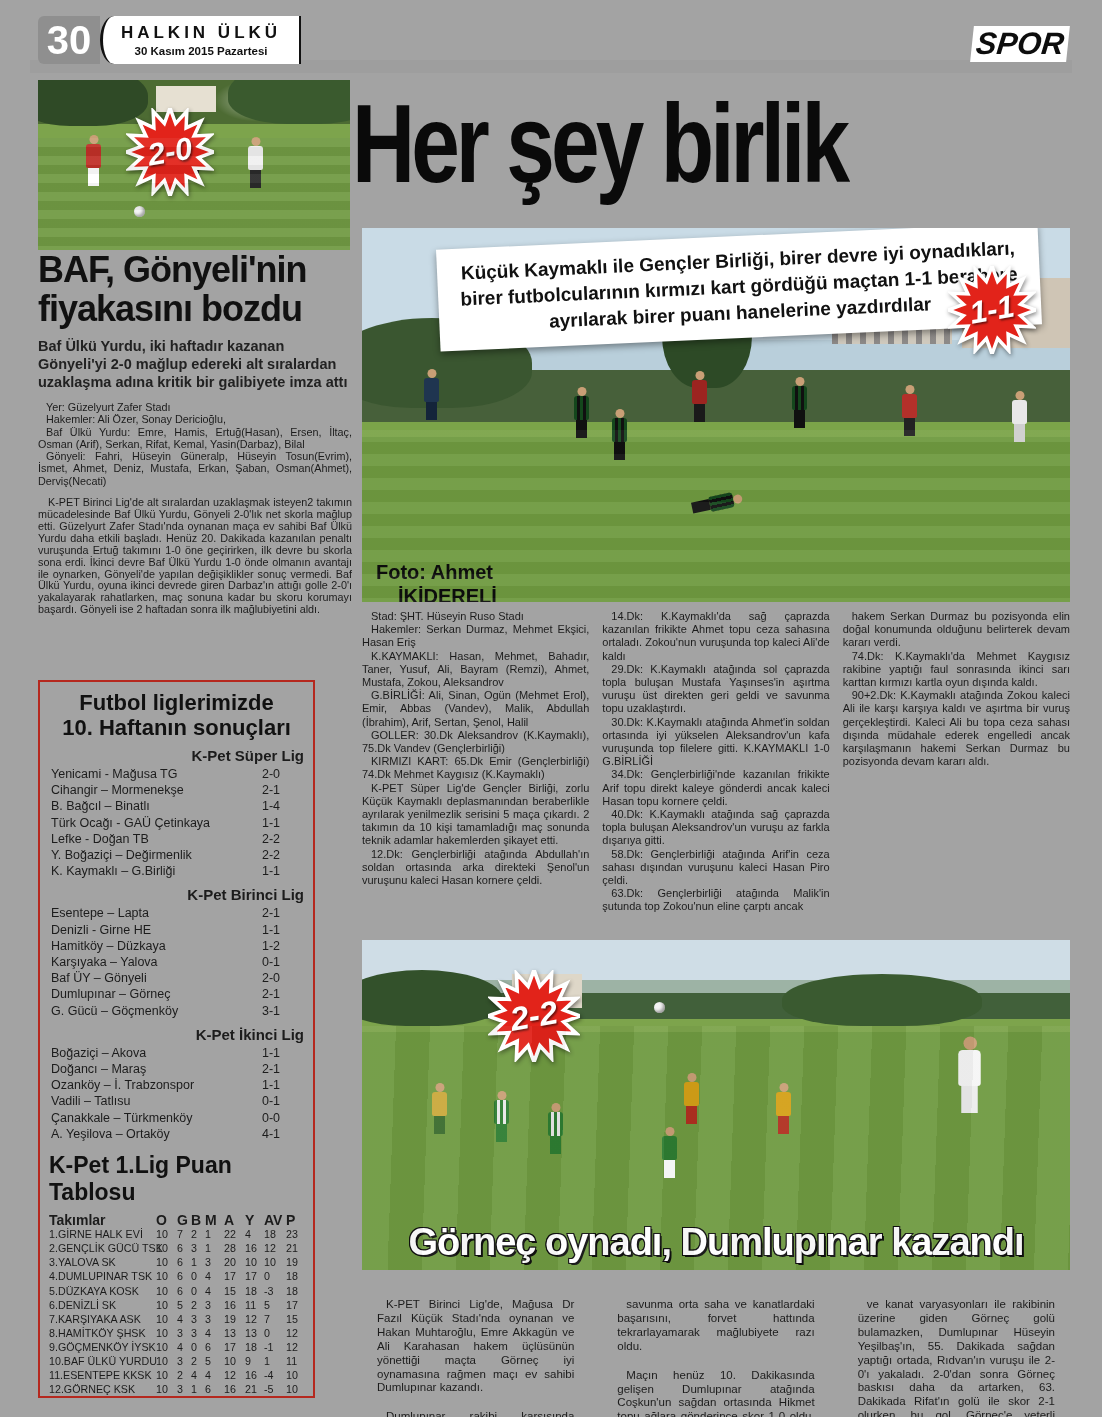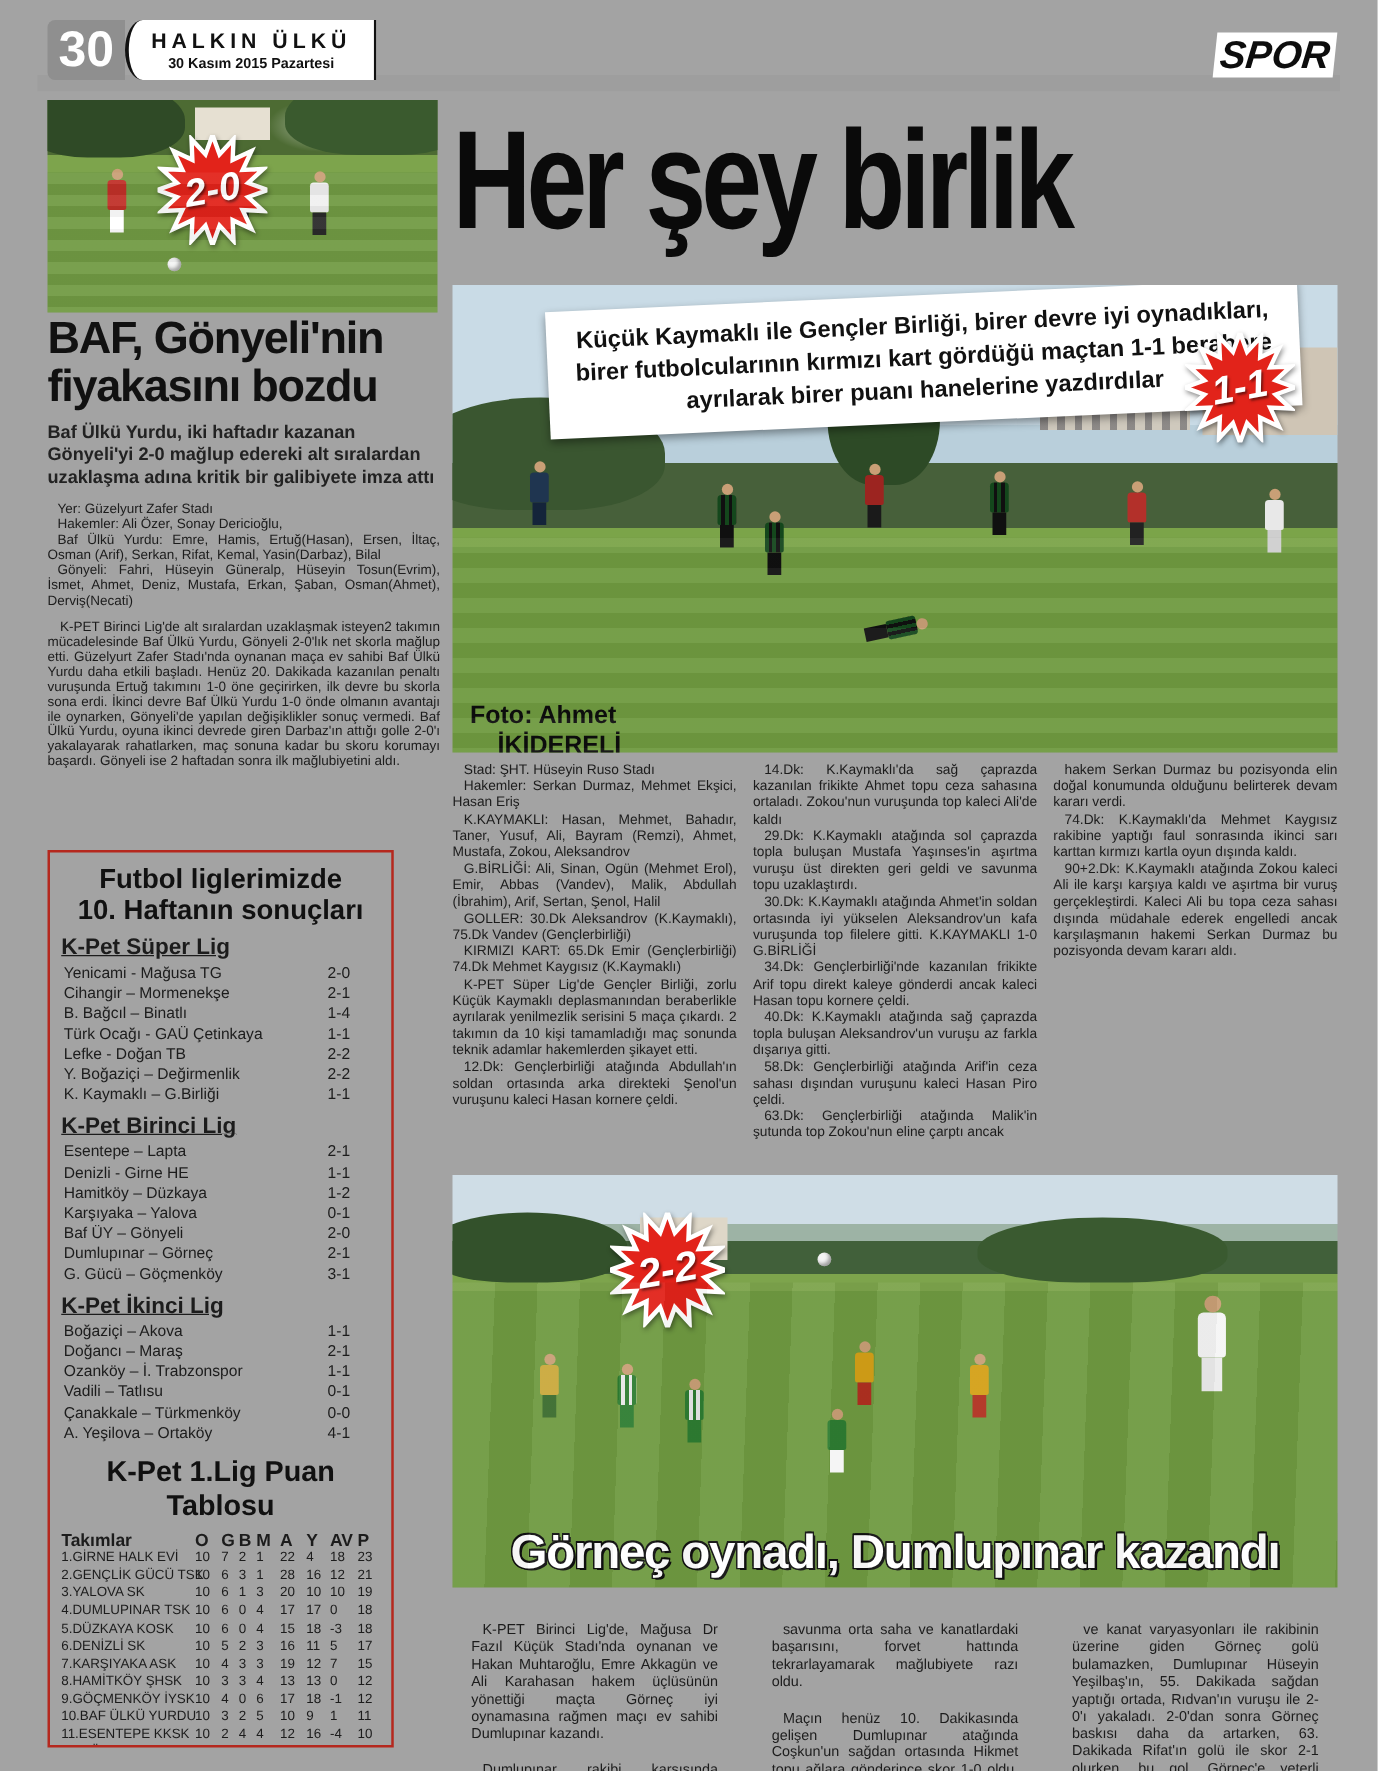--- a/index.html
+++ b/index.html
@@ -52,21 +52,21 @@
         box-shadow:inset -2px -2px 3px rgba(0,0,0,.35);}
 
   
   .badge{position:absolute;}
   .badge svg{width:100%;height:100%;filter:drop-shadow(1px 2px 2px rgba(0,0,0,.45));}
   .badge-txt{position:absolute;inset:0;display:flex;align-items:center;justify-content:center;
              color:#fff;font-weight:bold;font-style:italic;transform:rotate(-10deg);
              text-shadow:1px 2px 2px rgba(0,0,0,.5);}
 
   
-  .main-hl{position:absolute;left:362px;top:74px;width:708px;height:152px;overflow:hidden;white-space:nowrap;}
+  .main-hl{position:absolute;left:352px;top:74px;width:708px;height:152px;overflow:hidden;white-space:nowrap;}
   .main-hl span{display:inline-block;transform:scaleX(.78);transform-origin:0 50%;
                 font-size:112px;line-height:140px;font-weight:bold;letter-spacing:-5px;color:#0a0a0a;}
 
   .left-col{position:absolute;left:38px;top:250px;width:314px;}
   .art-hl{font-size:36px;line-height:39px;font-weight:bold;letter-spacing:-1px;color:#111;margin:0;}
   .art-intro{font-size:14.5px;line-height:18px;font-weight:bold;margin:9px 0 0 0;color:#222;}
   .art-details{margin-top:10px;font-size:10.8px;line-height:12.3px;}
   .art-details p{margin:0;text-indent:8px;text-align:justify;}
   .art-body{margin-top:10px;font-size:10.8px;line-height:11.9px;text-align:justify;}
   .art-body p{margin:0;text-indent:10px;}
@@ -78,24 +78,24 @@
   .credit div:last-child{padding-left:22px;}
 
   .report{position:absolute;left:362px;top:610px;width:708px;display:grid;
           grid-template-columns:1fr 1fr 1fr;column-gap:13px;}
   .report p{margin:0;font-size:11px;line-height:13.2px;text-align:justify;text-indent:9px;}
 
   
   .resbox{position:absolute;left:38px;top:680px;width:277px;height:718px;border:2px solid #b5281e;
           padding:8px 9px;box-sizing:border-box;overflow:hidden;}
   .res-title{font-size:22px;line-height:25px;font-weight:bold;text-align:center;color:#111;margin-bottom:4px;}
-  .league-h{font-size:18px;font-weight:bold;text-align:left;text-decoration:underline;margin:7px 0 2px 0;}
+  .league-h{font-size:15px;font-weight:bold;text-align:right;margin:7px 0 2px 0;}
   .mrow{display:flex;justify-content:space-between;font-size:12.5px;line-height:16.2px;padding:0 14px 0 2px;}
   .mrow .sc{width:28px;text-align:left;}
-  .stand-title{font-size:23px;font-weight:bold;text-align:center;margin:10px 0 7px 0;color:#111;}
+  .stand-title{font-size:23px;font-weight:bold;text-align:left;margin:10px 0 7px 0;color:#111;}
   .srow{display:grid;grid-template-columns:107px 21px 14px 14px 19px 21px 19px 22px 16px;
         font-size:10.7px;line-height:14.1px;white-space:nowrap;overflow:hidden;}
   .srow.hd{font-weight:bold;font-size:14px;}
 
   
   .bot-caption{position:absolute;left:0;right:0;bottom:6px;text-align:center;
                font-size:38px;font-weight:bold;letter-spacing:-1px;color:#fff;
                -webkit-text-stroke:2px #101010;paint-order:stroke fill;
                text-shadow:2px 2px 0 #101010,-1px -1px 0 #101010,1px -1px 0 #101010,-1px 1px 0 #101010;}
   .bot-cols{position:absolute;left:362px;top:1283px;width:708px;display:grid;

